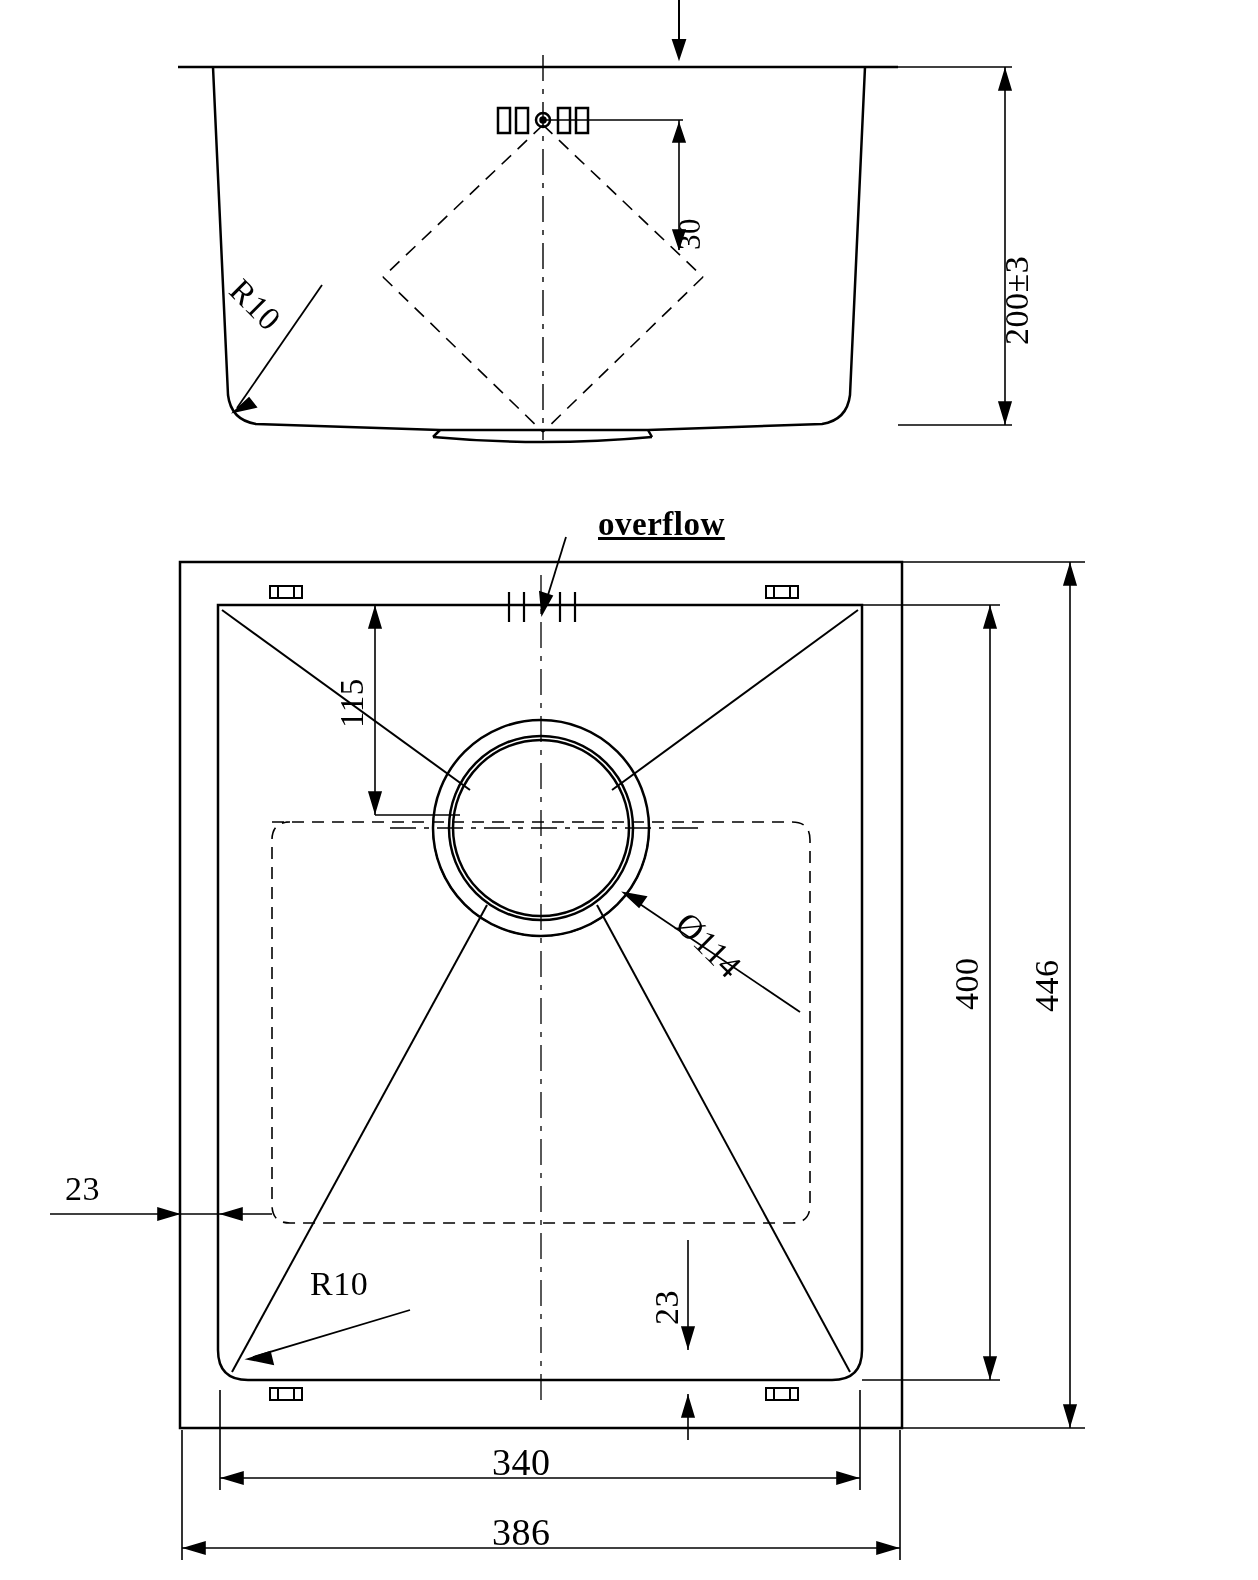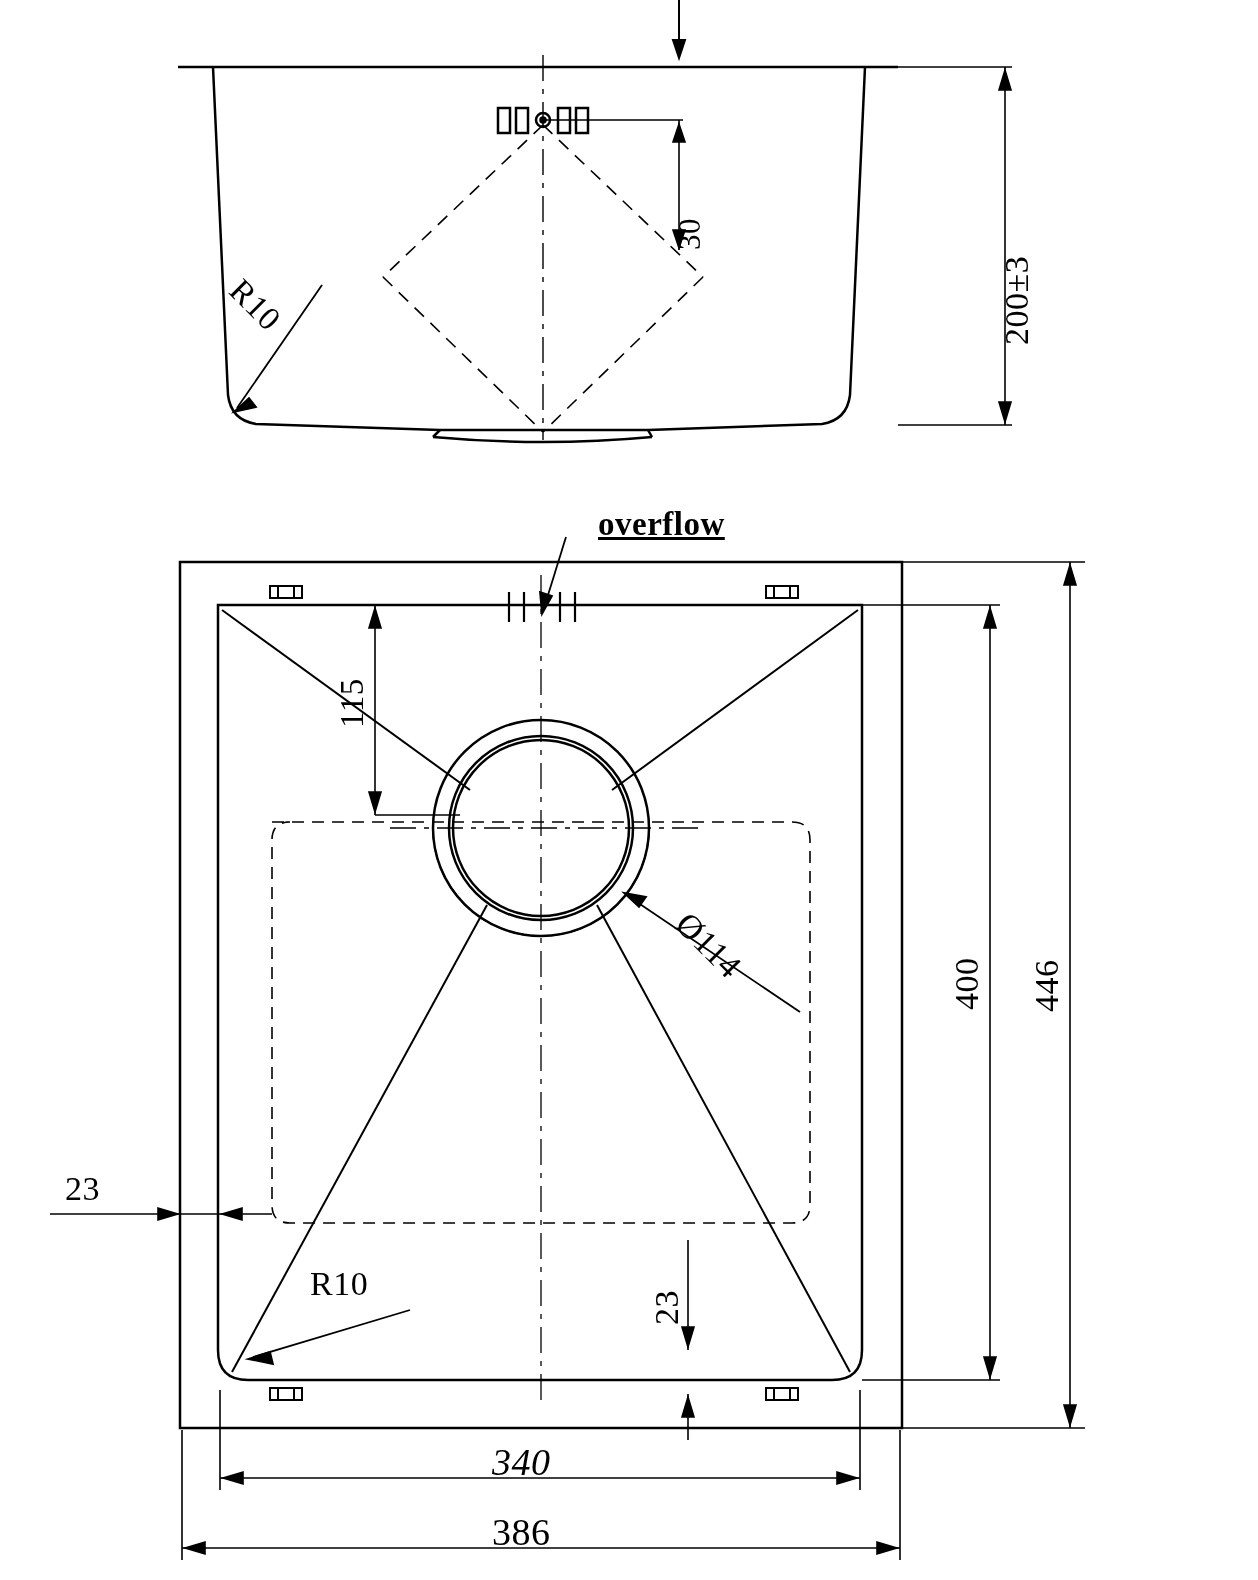--- a/index.html
+++ b/index.html
@@ -275,15 +275,15 @@
 <div class="dim-label rot90" style="left:948px; top:1010px; font-size:34px;">400</div>
 
 <div class="dim-label rot90" style="left:1028px; top:1012px; font-size:34px;">446</div>
 
 <div class="dim-label" style="left:65px; top:1170px; font-size:34px;">23</div>
 
 <div class="dim-label rot90" style="left:648px; top:1325px; font-size:34px;">23</div>
 
 <div class="dim-label" style="left:310px; top:1265px; font-size:34px;">R10</div>
 
-<div class="dim-label" style="left:492px; top:1440px; font-size:38px;font-style:italic;">340</div>
+<div class="dim-label" style="left:492px; top:1440px; font-size:38px;">340</div>
 
 <div class="dim-label" style="left:492px; top:1510px; font-size:38px;text-align:right;">386</div>
 
 </body></html>

